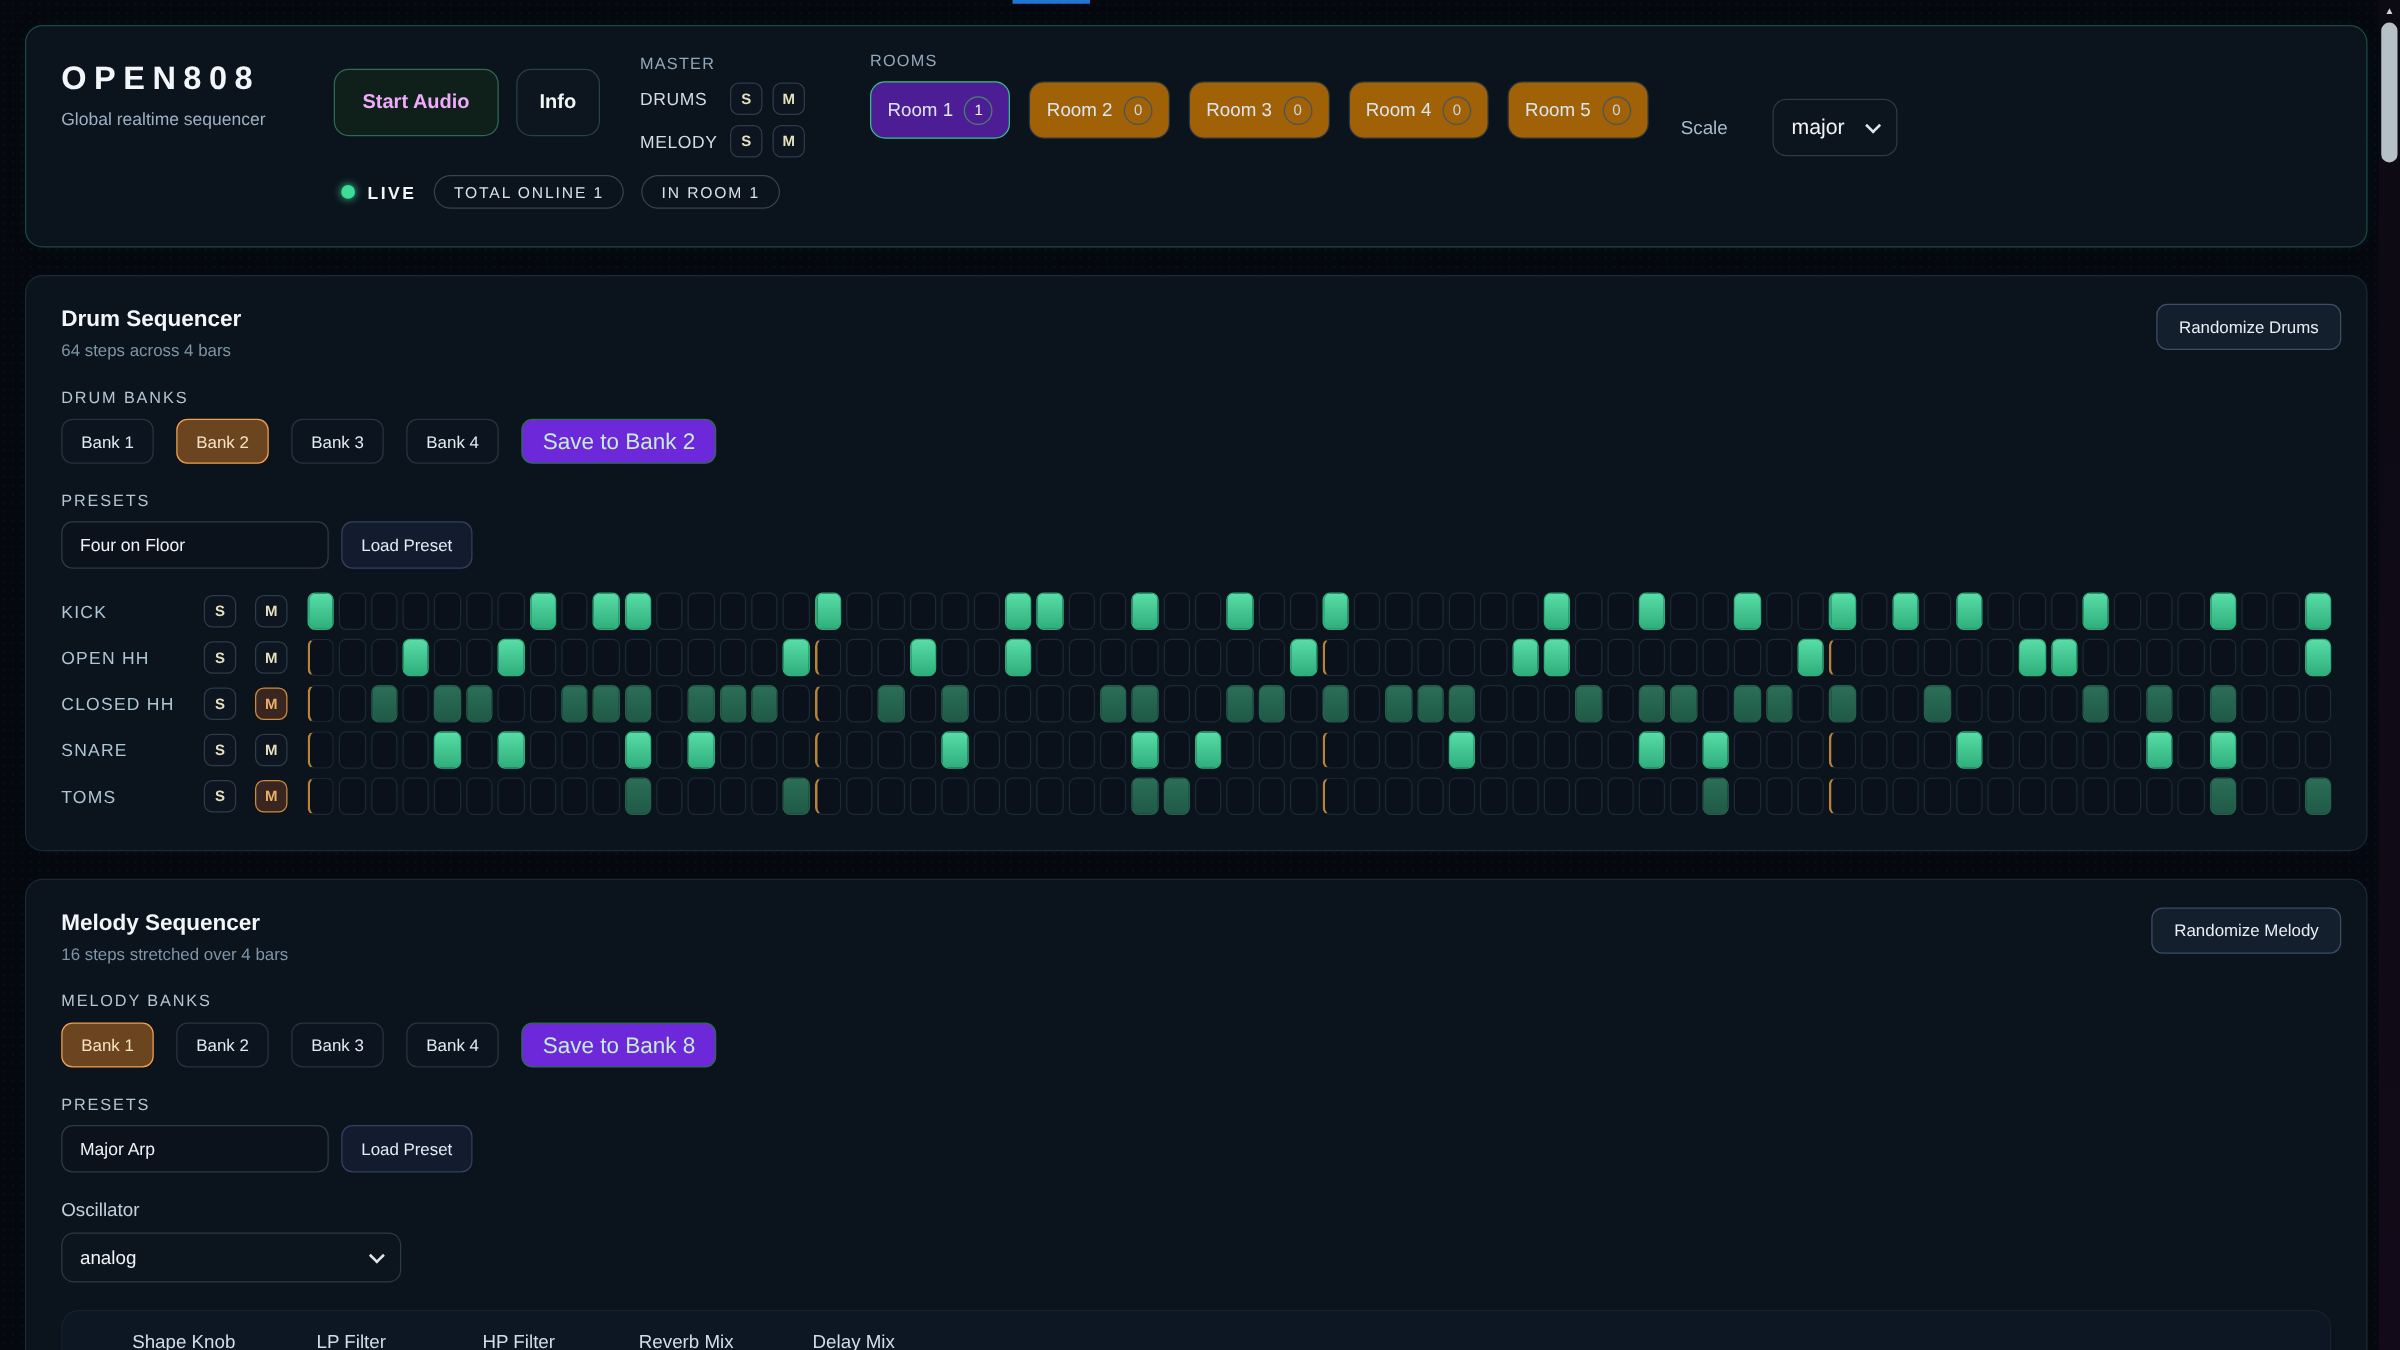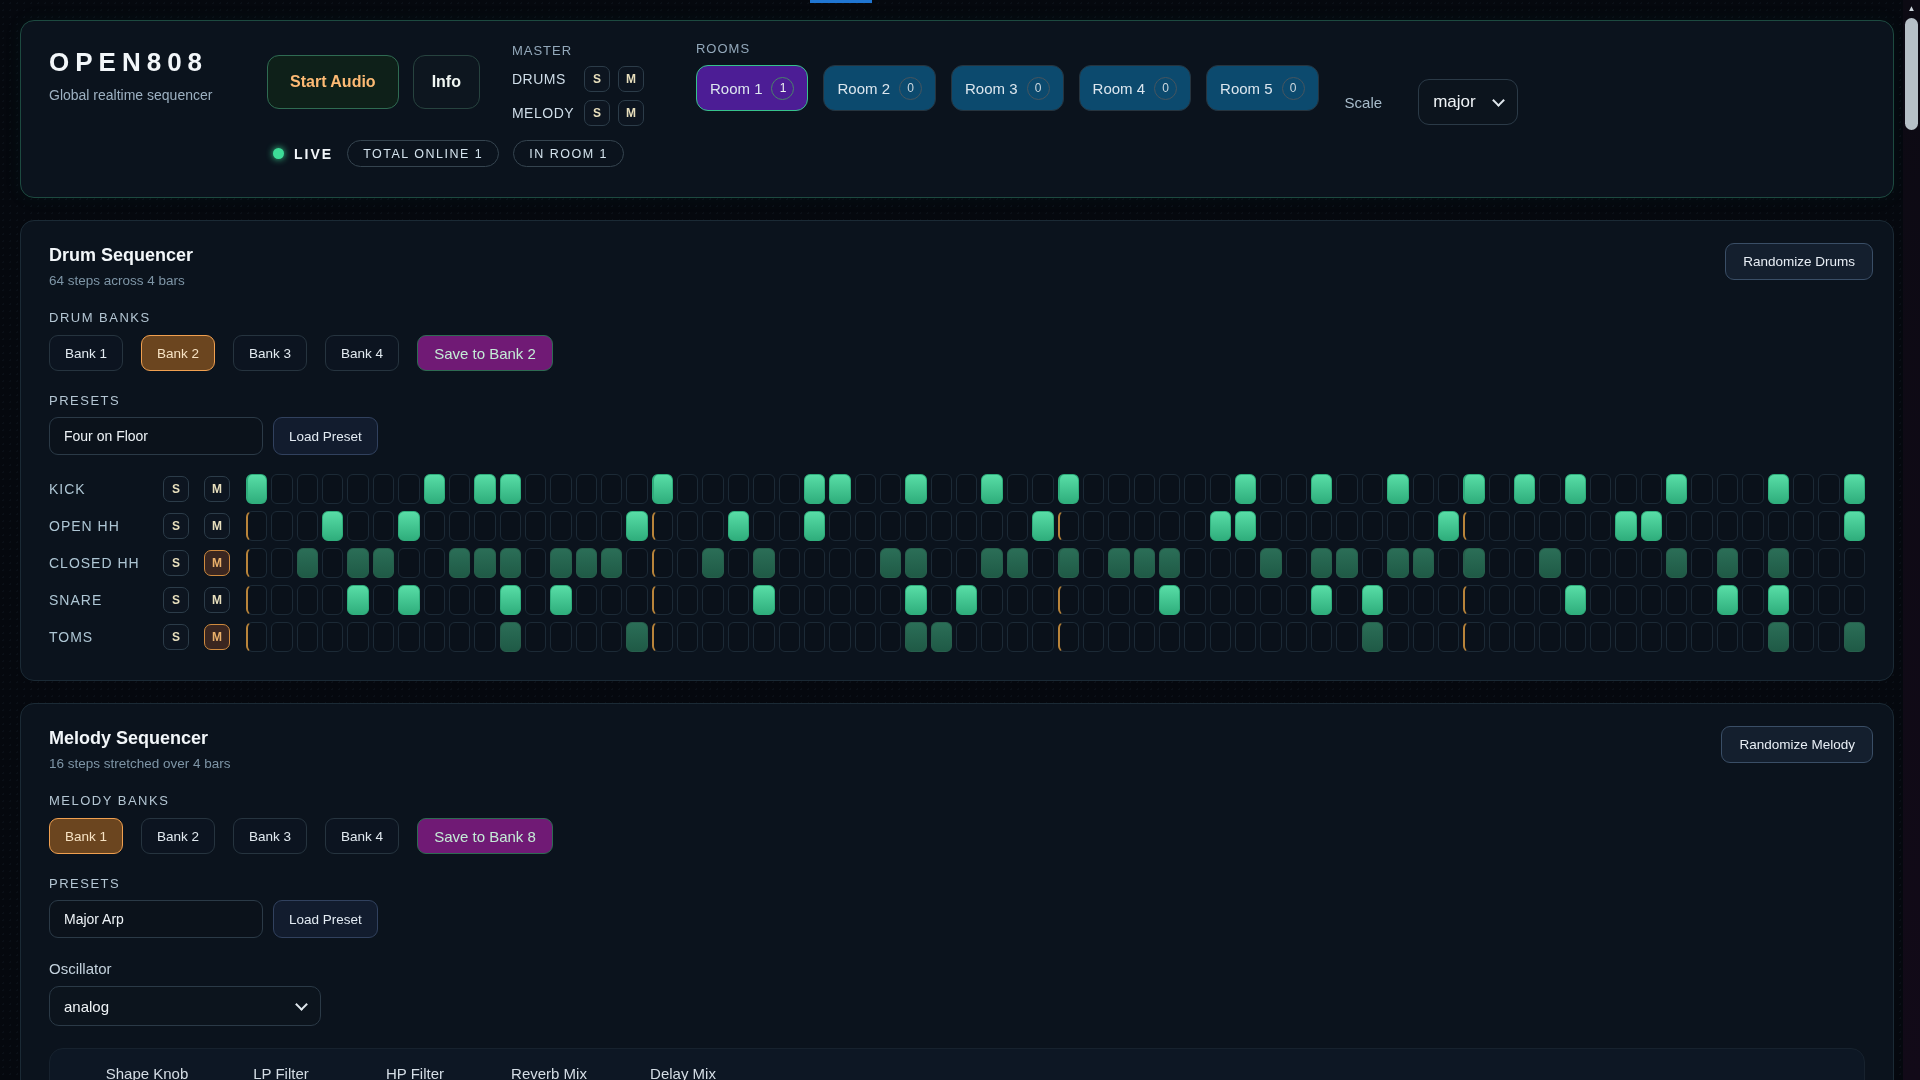--- a/index.html
+++ b/index.html
@@ -32,21 +32,21 @@
 
   
   .hrow1 { display:flex; align-items:flex-start; }
   .brand { width:218px; margin-top:6px; }
   .brand-title { font-size:26px; font-weight:bold; letter-spacing:6px; color:#f2f6f9; }
   .brand-sub { font-size:14px; color:#9db1c2; margin-top:9px; }
   .btn { cursor:pointer; display:inline-flex; align-items:center; justify-content:center; }
   .start-audio {
     height:54px; padding:0 22px; margin-top:14px;
     background:#0e2019; border:1px solid #2f6b52; border-radius:12px;
-    color:#fdba74; font-size:16px; font-weight:bold;
+    color:#f0abfc; font-size:16px; font-weight:bold;
   }
   .info-btn {
     height:54px; padding:0 18px; margin-top:14px; margin-left:14px;
     background:#0d161f; border:1px solid #27433f; border-radius:12px;
     color:#f1f7f3; font-size:16px; font-weight:bold;
   }
   .master-block { margin-left:32px; margin-top:2px; }
   .mini-label { font-size:13px; letter-spacing:1px; color:#93a8ba; }
   .master-row { display:flex; align-items:center; margin-top:8px; }
   .master-row .chan { width:64px; font-size:14px; color:#cfdde8; letter-spacing:0.5px; }
@@ -54,21 +54,21 @@
     width:26px; height:26px; margin-left:8px;
     background:#0d1520; border:1px solid #2c3c49; border-radius:7px;
     color:#e8dfbd; font-size:12px; font-weight:bold;
     display:inline-flex; align-items:center; justify-content:center; cursor:pointer;
   }
   .sm-btn.active { background:#3a2620; border-color:#cf8a3e; color:#eab06a; }
   .rooms-block { margin-left:52px; }
   .rooms-list { display:flex; gap:15px; margin-top:9px; }
   .room-btn {
     height:46px; padding:0 13px; gap:9px;
-    background:#0c4a6e; border:1px solid #26343f; border-radius:12px;
+    background:#a16207; border:1px solid #26343f; border-radius:12px;
     color:#dce6ee; font-size:15px;
     display:flex; align-items:center; cursor:pointer;
   }
   .room-btn.active { background:#4c1d95; border-color:#37c28c; }
   .room-count {
     width:23px; height:23px; border-radius:50%;
     border:1px solid #46555f; font-size:12px; color:#ccd7de;
     display:flex; align-items:center; justify-content:center;
   }
   .room-btn.active .room-count { border-color:#49826b; color:#eef6f1; }
@@ -116,22 +116,22 @@
   .banks-row { display:flex; gap:18px; margin-top:10px; }
   .bank-btn {
     height:36px; padding:0 15px;
     background:#0c1420; border:1px solid #26343f; border-radius:9px;
     color:#e2eaf0; font-size:13.5px; cursor:pointer;
     display:flex; align-items:center;
   }
   .bank-btn.active { background:#6b451f; border-color:#f0a050; color:#f7e3c4; }
   .save-btn {
     height:36px; padding:0 16px;
-    background:#701a75; border:1px solid #2e6b52; border-radius:9px;
-    color:#c4ecd6; font-size:15px; cursor:pointer;
+    background:#6d28d9; border:1px solid #2e6b52; border-radius:9px;
+    color:#c4ecd6; font-size:18px; cursor:pointer;
     display:flex; align-items:center;text-align:center;
   }
   .preset-row { display:flex; gap:10px; margin-top:9px; }
   .preset-select {
     width:214px; height:38px; padding:0 14px;
     background:#0b121b; border:1px solid #2b3a47; border-radius:9px;
     color:#eef3f7; font-size:14px; display:flex; align-items:center; cursor:pointer;
   }
   .load-btn {
     height:38px; padding:0 15px;

